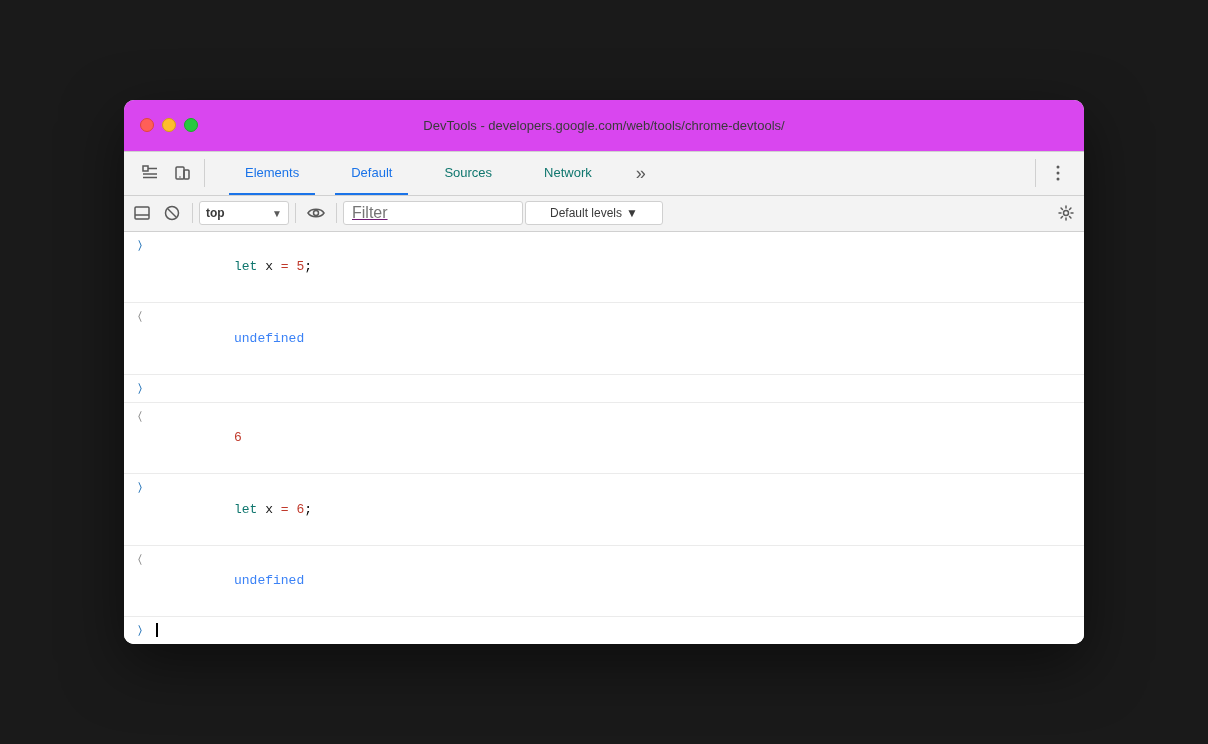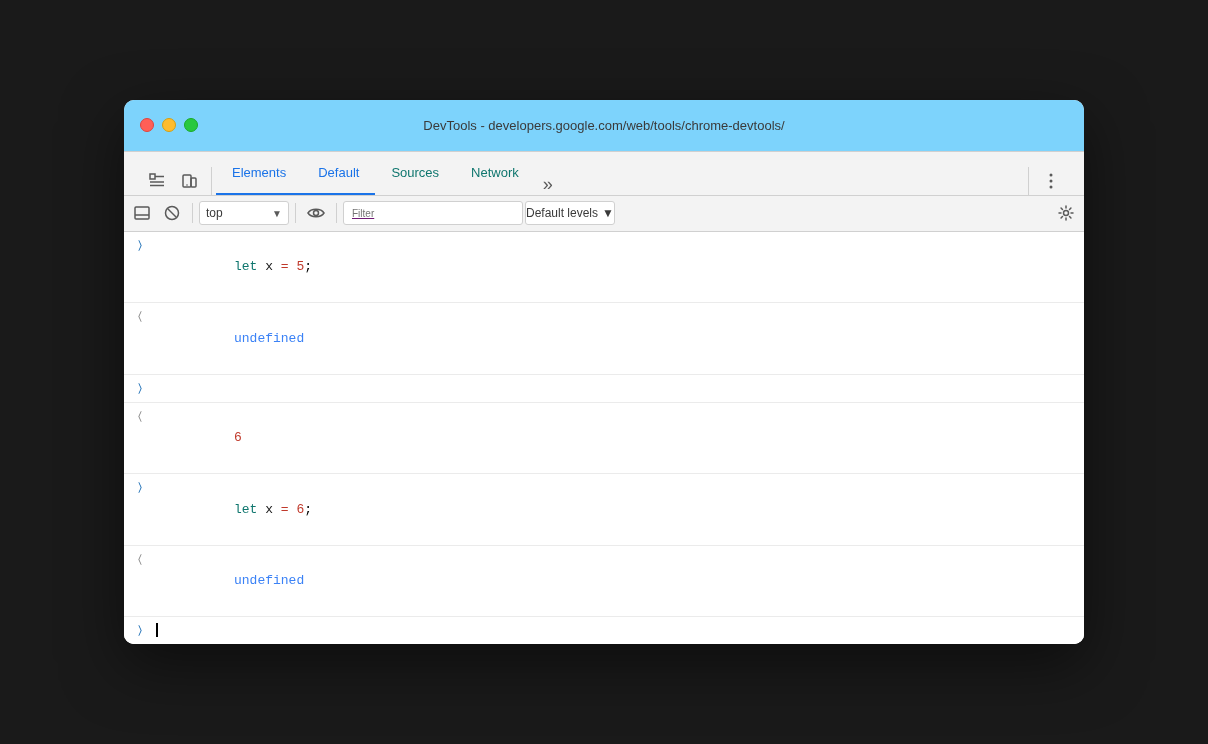--- a/index.html
+++ b/index.html
@@ -13,21 +13,21 @@
     }
     .window {
       width: 960px;
       background: #f5f5f5;
       border-radius: 10px;
       box-shadow: 0 20px 60px rgba(0,0,0,0.5);
       overflow: hidden;
     }
     
     .title-bar {
-      background: #7dd3fc;
+      background: #d946ef;
       height: 52px;
       display: flex;
       align-items: center;
       padding: 12px 16px;
       border-bottom: 1px solid #d0d0d0;
       position: relative;
     }
     .traffic-lights {
       display: flex;
       gap: 8px;
@@ -51,25 +51,26 @@
       white-space: nowrap;
     }
     
     .devtools {
       background: #fff;
       border-top: none;
     }
     
     .tab-bar {
       display: flex;
-      align-items: flex-end;
+      align-items: center;
       background: #f3f3f3;
       border-bottom: 1px solid #d0d0d0;
       height: 44px;
-      padding: 0 11px;
+      padding: 0 4px;
+      gap: 20px;
     }
     .tab-bar-left-icons {
       display: flex;
       align-items: center;
       padding: 0 8px;
       gap: 4px;
       border-right: 1px solid #d0d0d0;
       margin-right: 4px;
     }
     .icon-btn {
@@ -133,20 +134,21 @@
     .toolbar-select-wrapper {
       display: flex;
       align-items: center;
       background: #fff;
       border: 1px solid #d0d0d0;
       border-radius: 3px;
       padding: 2px 6px;
       height: 24px;
       min-width: 90px;
       position: relative;
+      font-weight: bold;
     }
     .toolbar-select-text {
       font-size: 12px;
       color: #3a3a3a;
       flex: 1;
     }
     .toolbar-select-arrow {
       font-size: 10px;
       color: #5a5a5a;
       margin-left: 4px;
@@ -158,33 +160,33 @@
       border: 1px solid #d0d0d0;
       border-radius: 3px;
       padding: 2px 8px;
       height: 24px;
       flex: 1;
       max-width: 180px;
     }
     .filter-input {
       border: none;
       outline: none;
-      font-size: 10px;
+      font-size: 16px;
       color: #701a75;
       background: transparent;
       width: 100%;
       text-decoration: underline;
     }
     .default-levels-btn {
       display: flex;
       align-items: center;
       background: #fff;
       border: 1px solid #d0d0d0;
       border-radius: 3px;
-      padding: 2px 0;
+      padding: 2px 24px;
       height: 24px;
       font-size: 12px;
       color: #3a3a3a;
       cursor: pointer;
       gap: 4px;
     }
     
     .console-output {
       background: #fff;
       min-height: 380px;

